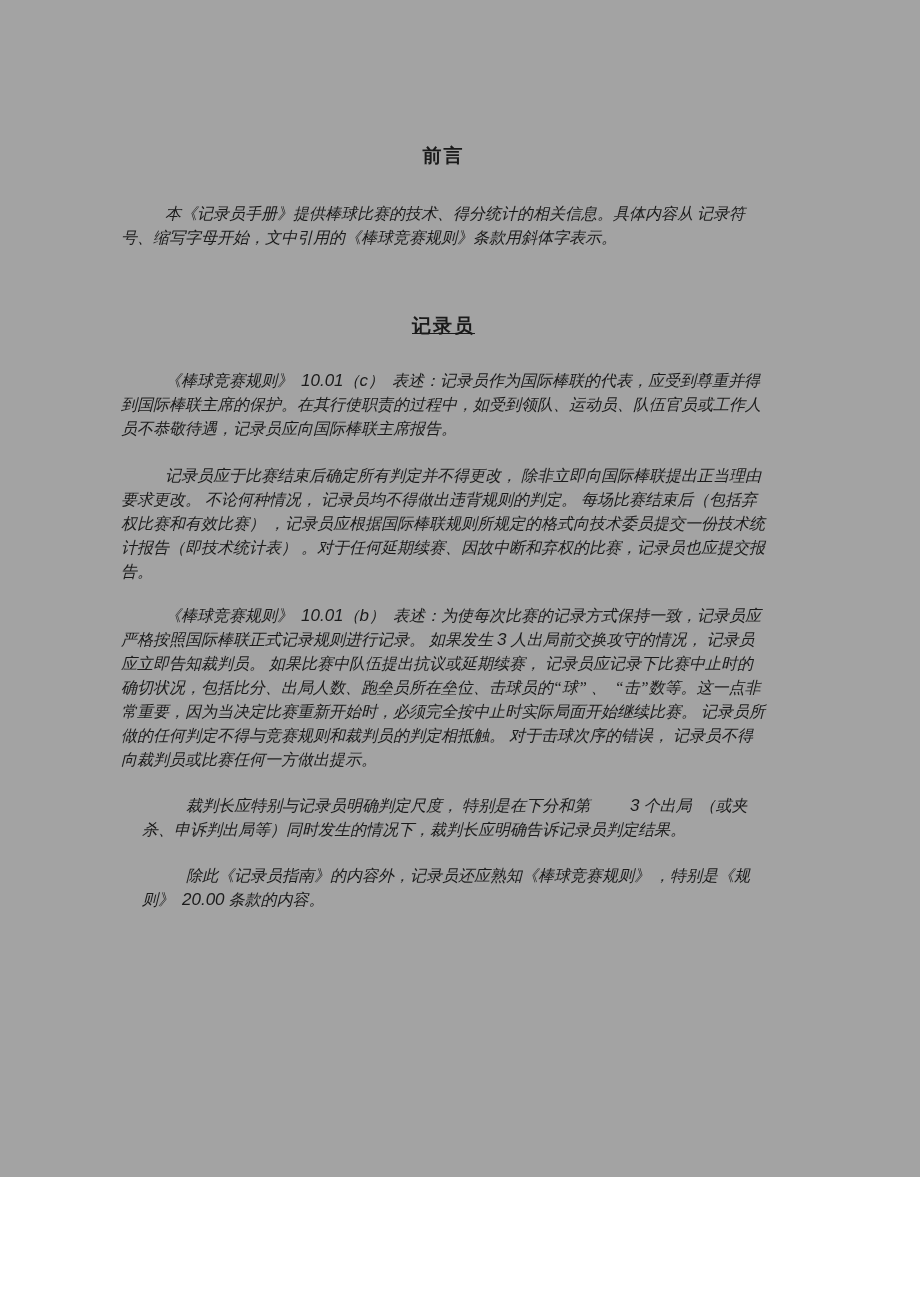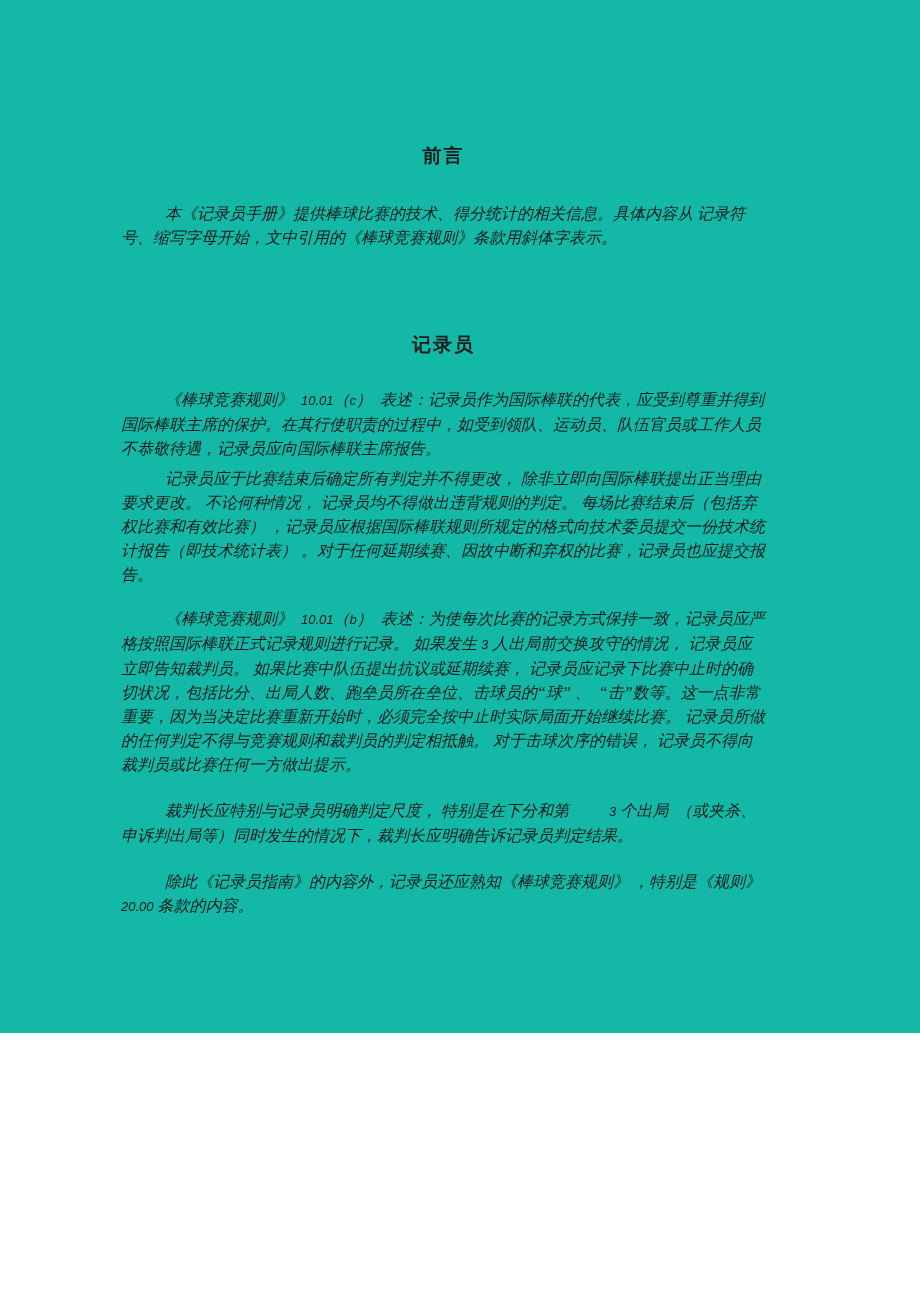--- a/index.html
+++ b/index.html
@@ -1,62 +1,63 @@
 <!DOCTYPE html>
 <html><head>
 <meta charset="utf-8">
 <style>
   html,body{margin:0;padding:0;background:#ffffff;}
   .page{
     position:relative;
     width:920px;
-    height:1033px;
-    background:#14b8a6;
+    height:1177px;
+    background:#a3a3a3;
     overflow:hidden;
     font-family:"Liberation Serif","DejaVu Serif",serif;
     color:#1a1a1a;
   }
   .content{
     position:absolute;
     left:121px;
     top:146px;
     width:645px;
   }
   .doc-title{
     margin:0;
     font-size:19px;
     line-height:20px;
     font-weight:700;
     text-align:center;
     letter-spacing:2px;
   }
   .doc-title.second{
-    margin-top:85px;
+    margin-top:66px;
+    text-decoration:underline;
   }
   .para{
     margin:0;
     font-size:16px;
     line-height:24px;
     text-align:left;
     text-indent:44px;
     white-space:pre-wrap;
     word-break:break-all;
     font-style:italic;
   }
   .para.first{
     margin-top:36px;
   }
   .para.p1{ margin-top:33px; }
   .para.gap{ margin-top:20px; }
-  .para.gap23{ margin-top:6px; }
-  .para.gap22{ margin-top:22px; }
+  .para.gap23{ margin-top:23px; }
+  .para.gap22{ margin-top:22px;margin-left:21px; }
   
   .latin{
     font-family:"Liberation Sans","DejaVu Sans",sans-serif;
-    font-size:13px;
+    font-size:17px;
   }
 </style>
 </head>
 <body>
 
 <div class="page">
   <div class="content">
 
     <h1 class="doc-title">前言</h1>
 

